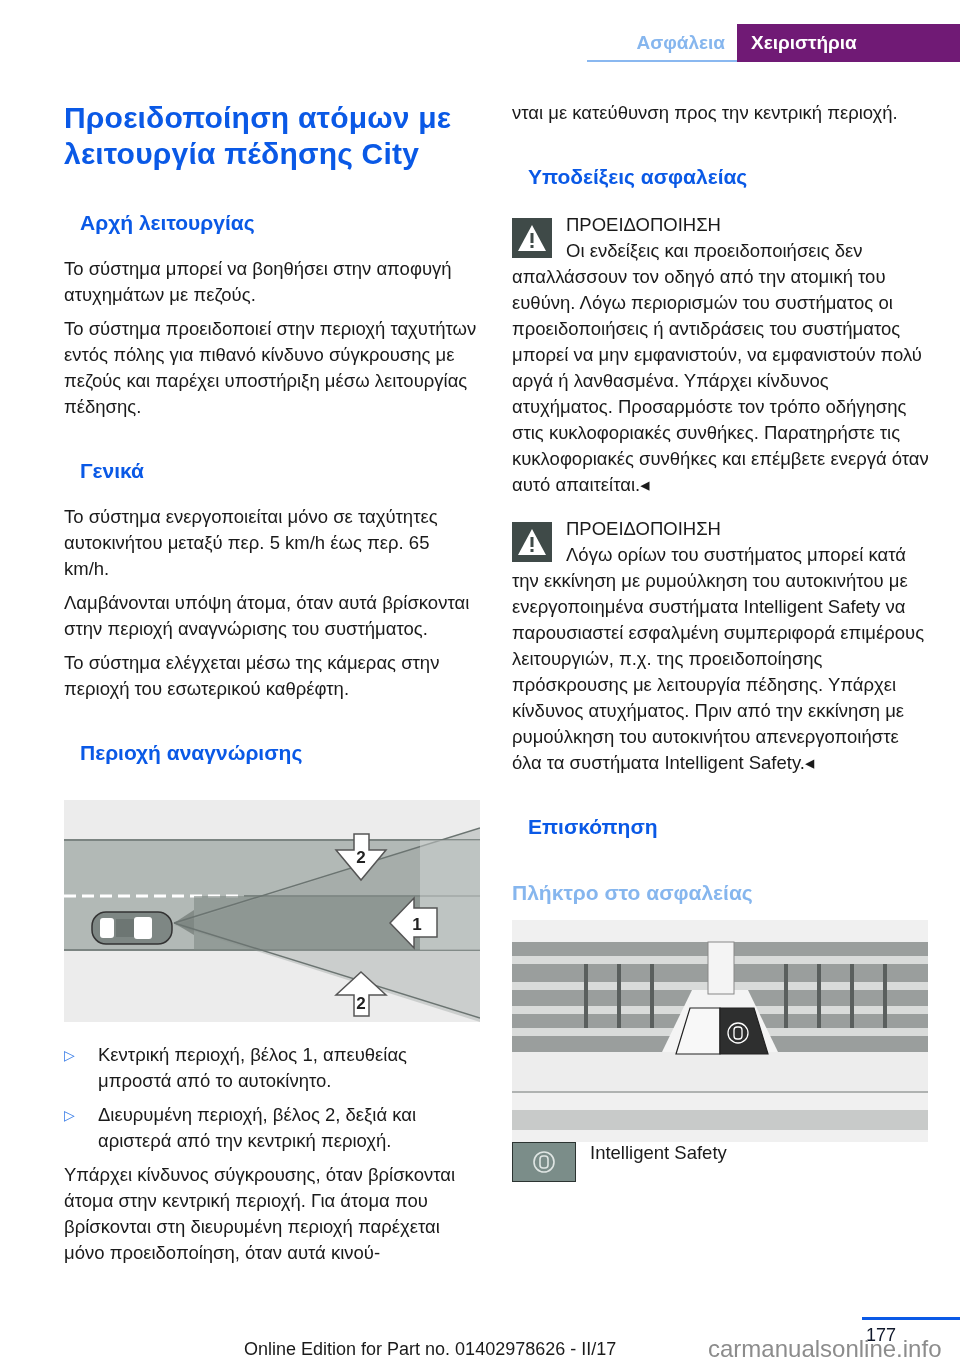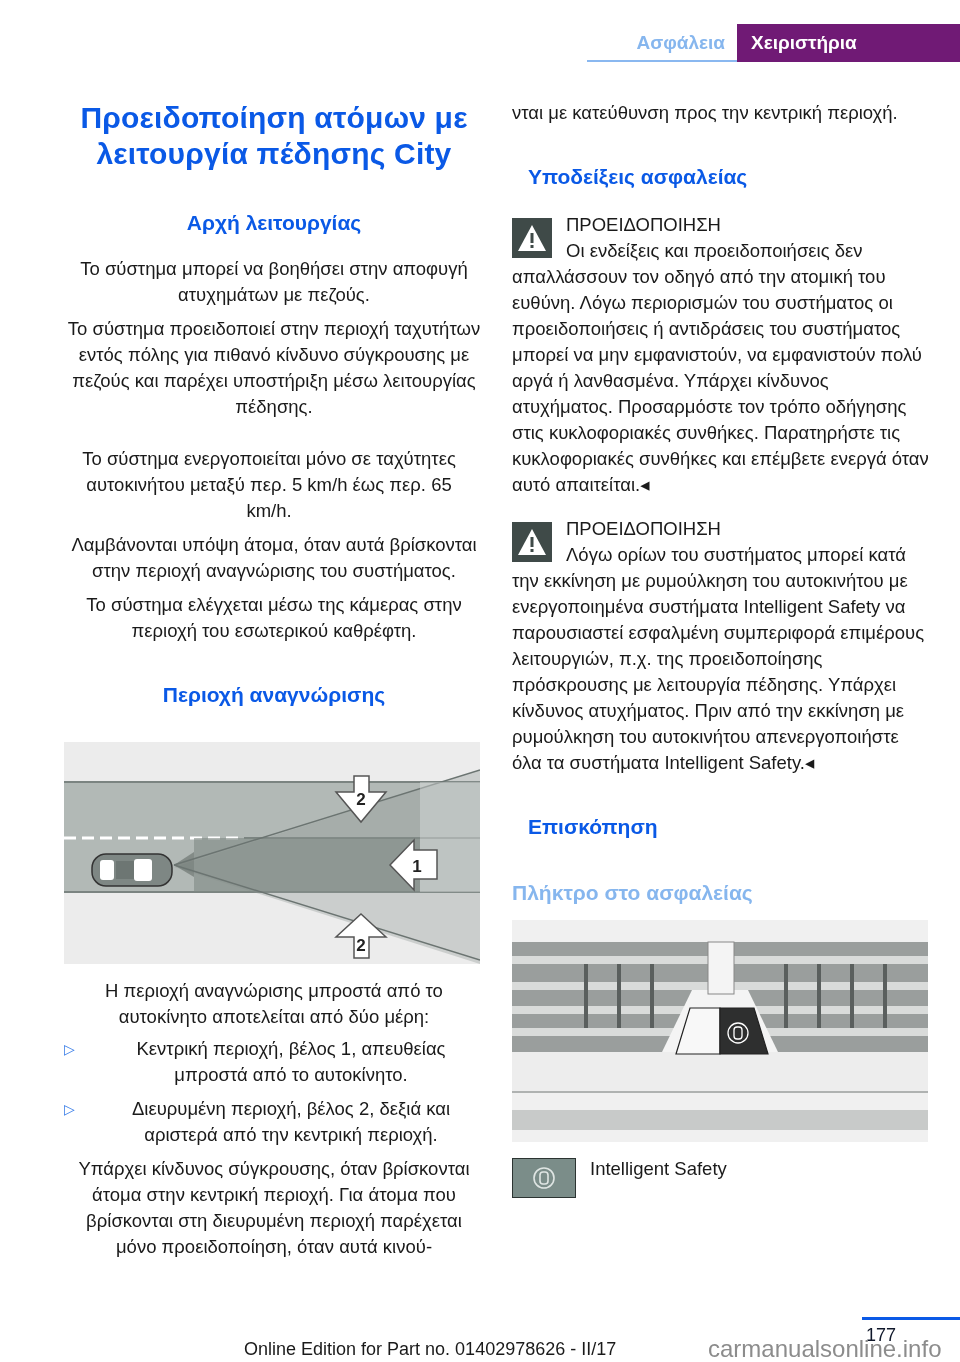--- a/index.html
+++ b/index.html
@@ -14,21 +14,21 @@
   .tab-inactive {
     position: absolute; left: 587px; width: 150px; top: 0; height: 36px;
     color: #86b6ee; font-weight: bold; font-size: 19px; line-height: 38px; text-align: right; padding-right: 0;
   }
   .tab-inactive span { position: absolute; right: 12px; }
   .tab-active {
     position: absolute; left: 737px; right: 0; top: 0; height: 38px;
     background: #701a75; color: #fff; font-weight: bold; font-size: 19px; line-height: 38px; padding-left: 14px; box-sizing: border-box;
   }
   .col { position: absolute; top: 100px; }
-  .col-left { left: 64px; width: 420px; text-align: center; }
+  .col-left { left: 64px; width: 420px; }
   .col-right { left: 512px; width: 420px; }
   h1 {
     margin: 0; color: #0a59e6; font-size: 30px; line-height: 36px; font-weight: bold; letter-spacing: 0.2px;
   }
   h2 { margin: 16px; color: #0a59e6; font-size: 21px; line-height: 26px; font-weight: bold; }
   h3 { margin: 0; color: #86b6ee; font-size: 21px; line-height: 26px; font-weight: bold; }
   p { margin: 0; font-size: 18.5px; line-height: 26px; }
   .gap-s { height: 8px; }
   .gap-m { height: 22px; }
   .bul { position: relative; padding-left: 34px; font-size: 18.5px; line-height: 26px; margin: 6px 0 8px; }
@@ -39,21 +39,21 @@
   }
   .warn-icon svg { position: absolute; left: 4px; top: 4px; }
   .figure { position: relative; overflow: hidden; }
   .footer {
     position: absolute; top: 1317px; left: 0; width: 960px; height: 45px;
   }
   .pg-line { position: absolute; left: 862px; right: 0; top: 0; height: 3px; background: #0a59e6; }
   .pg-num { position: absolute; right: 64px; top: 8px; font-size: 18px; color: #0f172a; }
   .edition { position: absolute; left: 244px; top: 22px; font-size: 18px; color: #1a1a1a; }
   .watermark { position: absolute; left: 680px; top: 18px; font-size: 24px; color: #8c8c8c; margin-left: 28px; }
-  .key-row { display: flex; align-items: flex-start; margin-top: 16px; }
+  .key-row { display: flex; align-items: flex-start; margin-top: 0; }
   .key-icon { width: 62px; height: 38px; background: #7b8d89; border: 1px solid #2c3432; margin-right: 14px; position: relative; }
 </style>
 </head>
 <body>
 
 <div class="hdr">
   <div class="hdr-line"></div>
   <div class="tab-inactive">
       <span>Ασφάλεια</span>
     </div>
@@ -62,20 +62,21 @@
 
 <div class="col col-left">
   <h1>Προειδοποίηση ατόμων με λειτουργία πέδησης City</h1>
   <div style="height:22px"></div>
   <h2>Αρχή λειτουργίας</h2>
   <div style="height:4px"></div>
   <p>Το σύστημα μπορεί να βοηθήσει στην αποφυγή ατυχημάτων με πεζούς.</p>
   <div class="gap-s"></div>
   <p>Το σύστημα προειδοποιεί στην περιοχή ταχυτήτων εντός πόλης για πιθανό κίνδυνο σύγκρουσης με πεζούς και παρέχει υποστήριξη μέσω λειτουργίας πέδησης.</p>
   <div class="gap-m"></div>
+  <h2>Γενικά</h2>
   <div style="height:4px"></div>
   <p style="width:410px">Το σύστημα ενεργοποιείται μόνο σε ταχύτητες αυτοκινήτου μεταξύ περ. 5 km/h έως περ. 65 km/h.</p>
   <div class="gap-s"></div>
   <p>Λαμβάνονται υπόψη άτομα, όταν αυτά βρίσκονται στην περιοχή αναγνώρισης του συστήματος.</p>
   <div class="gap-s"></div>
   <p>Το σύστημα ελέγχεται μέσω της κάμερας στην περιοχή του εσωτερικού καθρέφτη.</p>
   <div class="gap-m"></div>
   <h2>Περιοχή αναγνώρισης</h2>
   <div style="height:18px"></div>
 
@@ -109,21 +110,20 @@
         <text x="353" y="130" font-size="17" font-weight="bold" text-anchor="middle" fill="#222">1</text>
       </g>
       <g>
         <polygon points="297,172 322,195 305,195 305,216 290,216 290,195 272,195" fill="#fff" stroke="#555" stroke-width="1.5"></polygon>
         <text x="297" y="209" font-size="17" font-weight="bold" text-anchor="middle" fill="#222">2</text>
       </g>
     </svg>
   </div>
 
   <div style="height:14px"></div>
-  <p>Η περιοχή αναγνώρισης μπροστά από το αυτοκίνητο αποτελείται από δύο μέρη:</p>
   <div class="bul">
     <span class="tri">▷</span>
     <span>Κεντρική περιοχή, βέλος 1, απευθείας μπροστά από το αυτοκίνητο.</span>
   </div>
   <div class="bul">
     <span class="tri">▷</span>
     <span>Διευρυμένη περιοχή, βέλος 2, δεξιά και αριστερά από την κεντρική περιοχή.</span>
   </div>
   <p>Υπάρχει κίνδυνος σύγκρουσης, όταν βρίσκονται άτομα στην κεντρική περιοχή. Για άτομα που βρίσκονται στη διευρυμένη περιοχή παρέχεται μόνο προειδοποίηση, όταν αυτά κινού-</p>
 </div>

